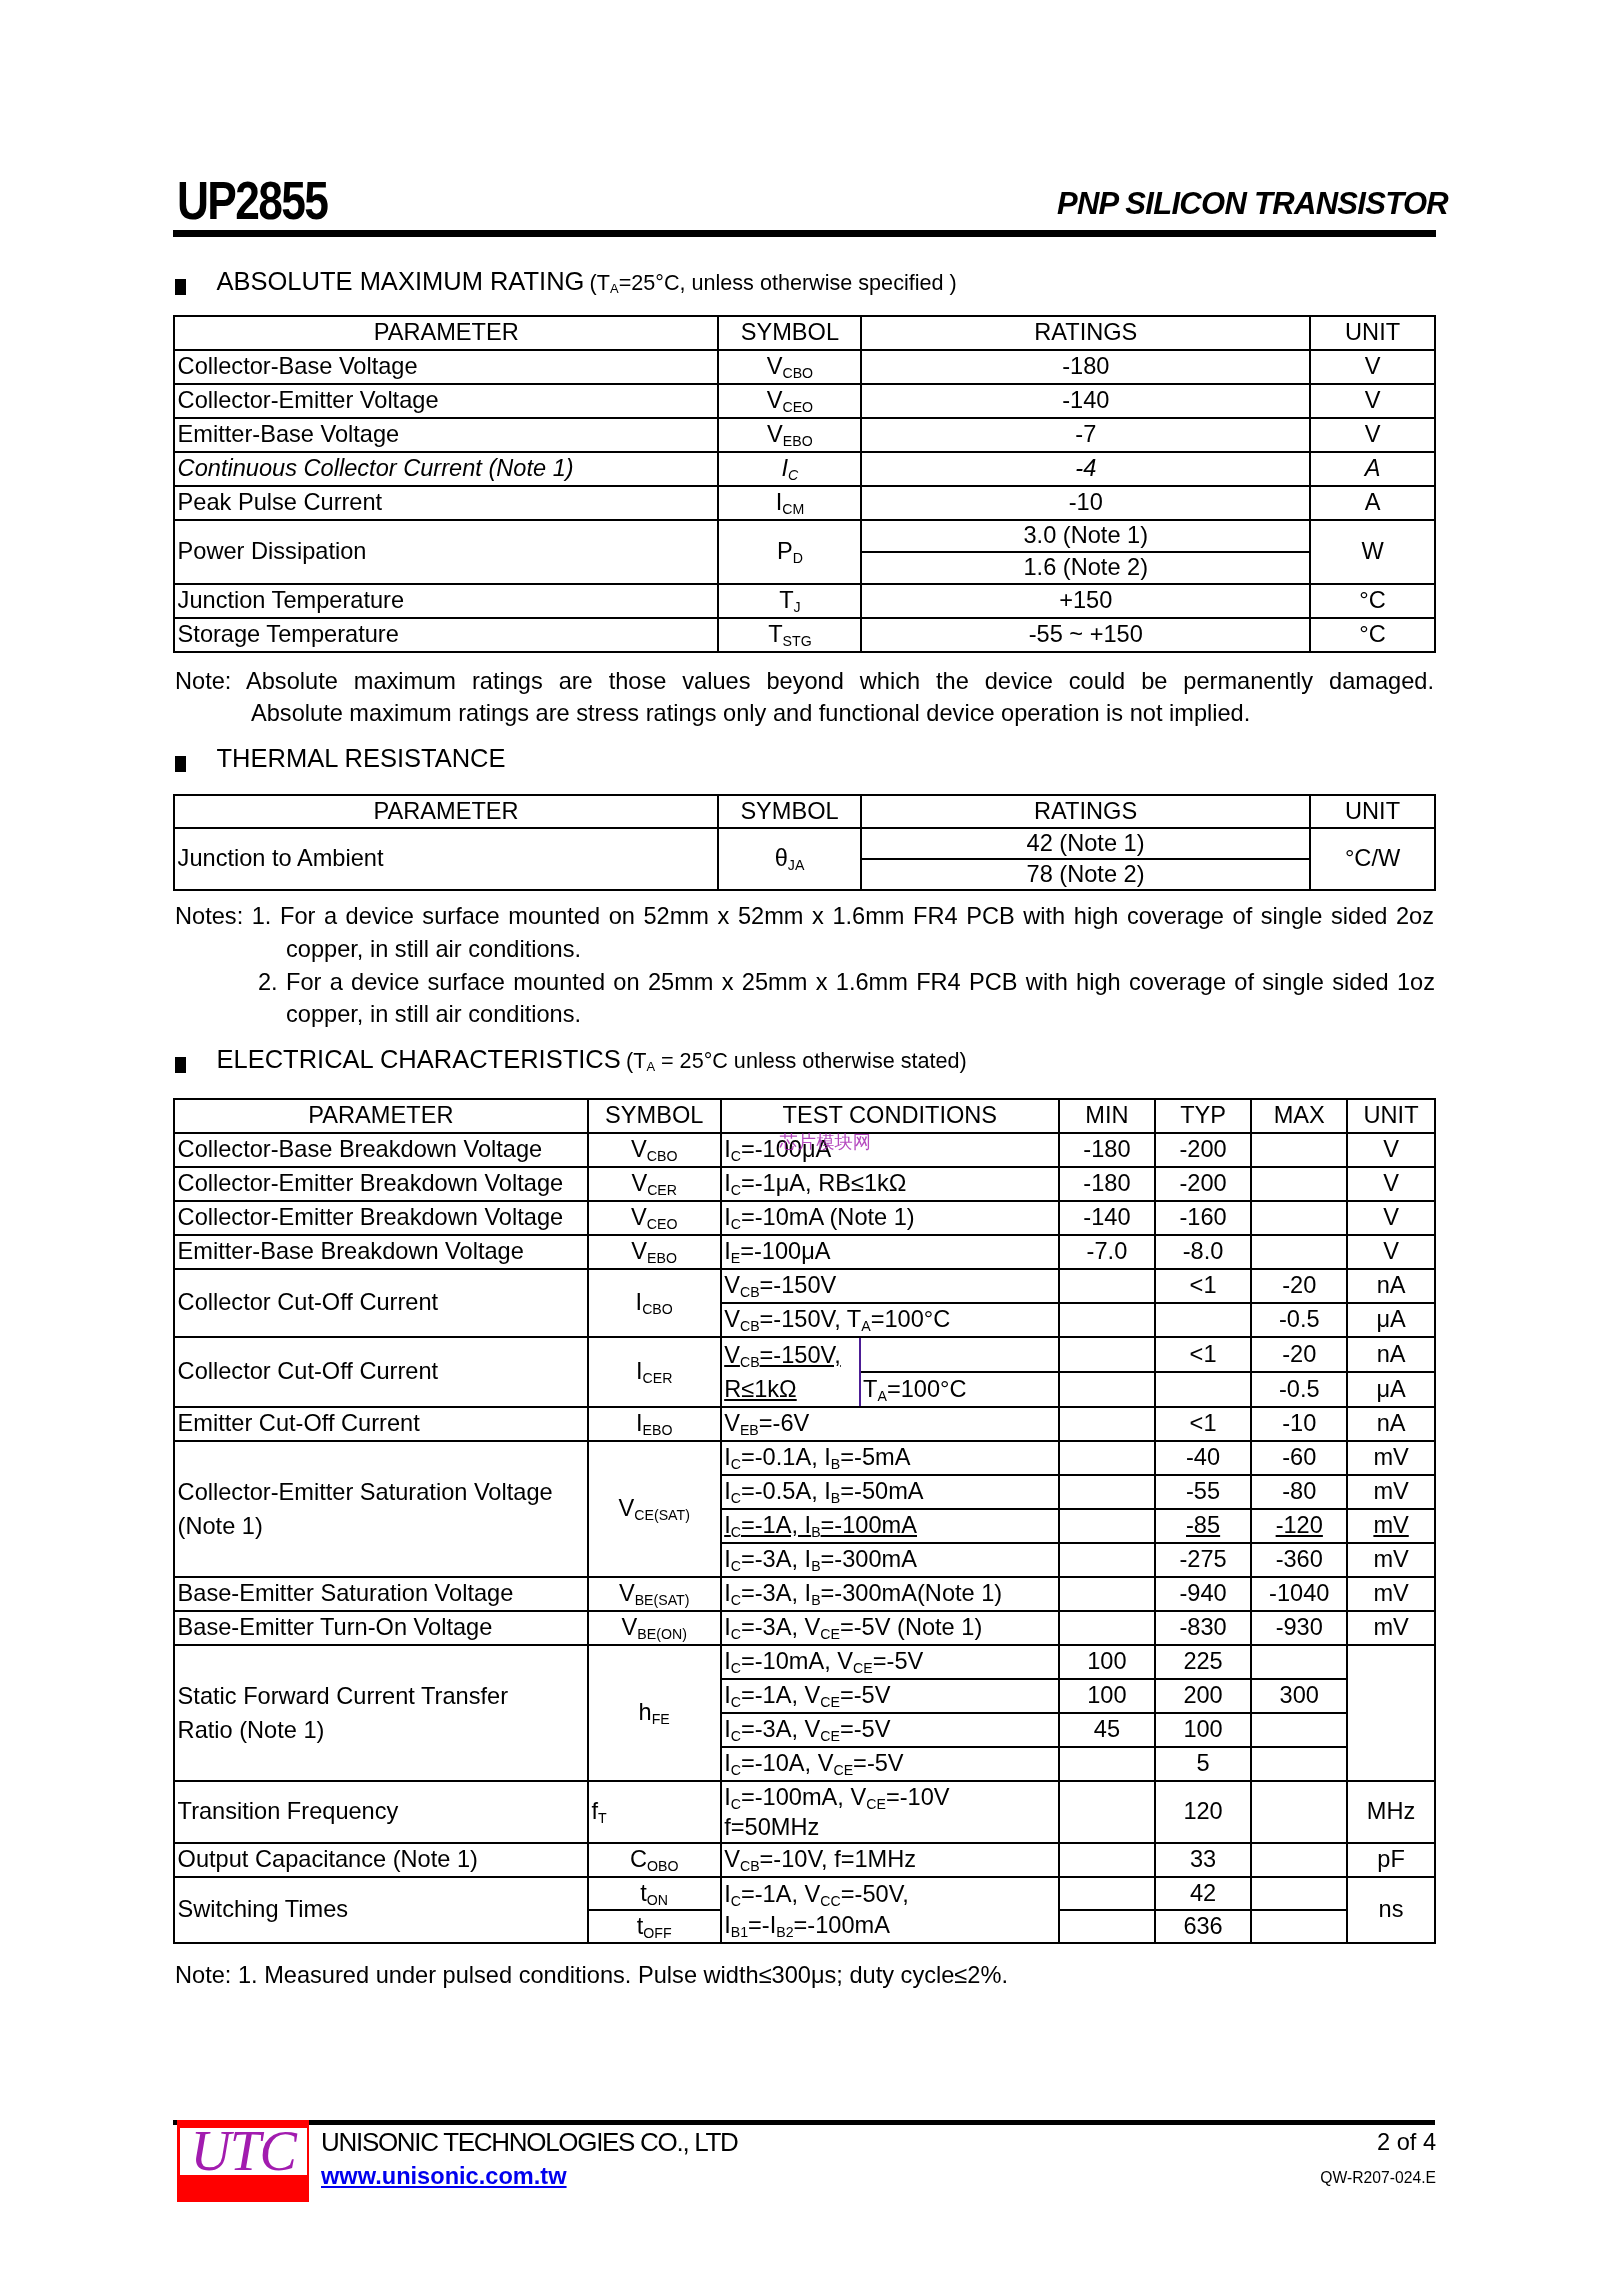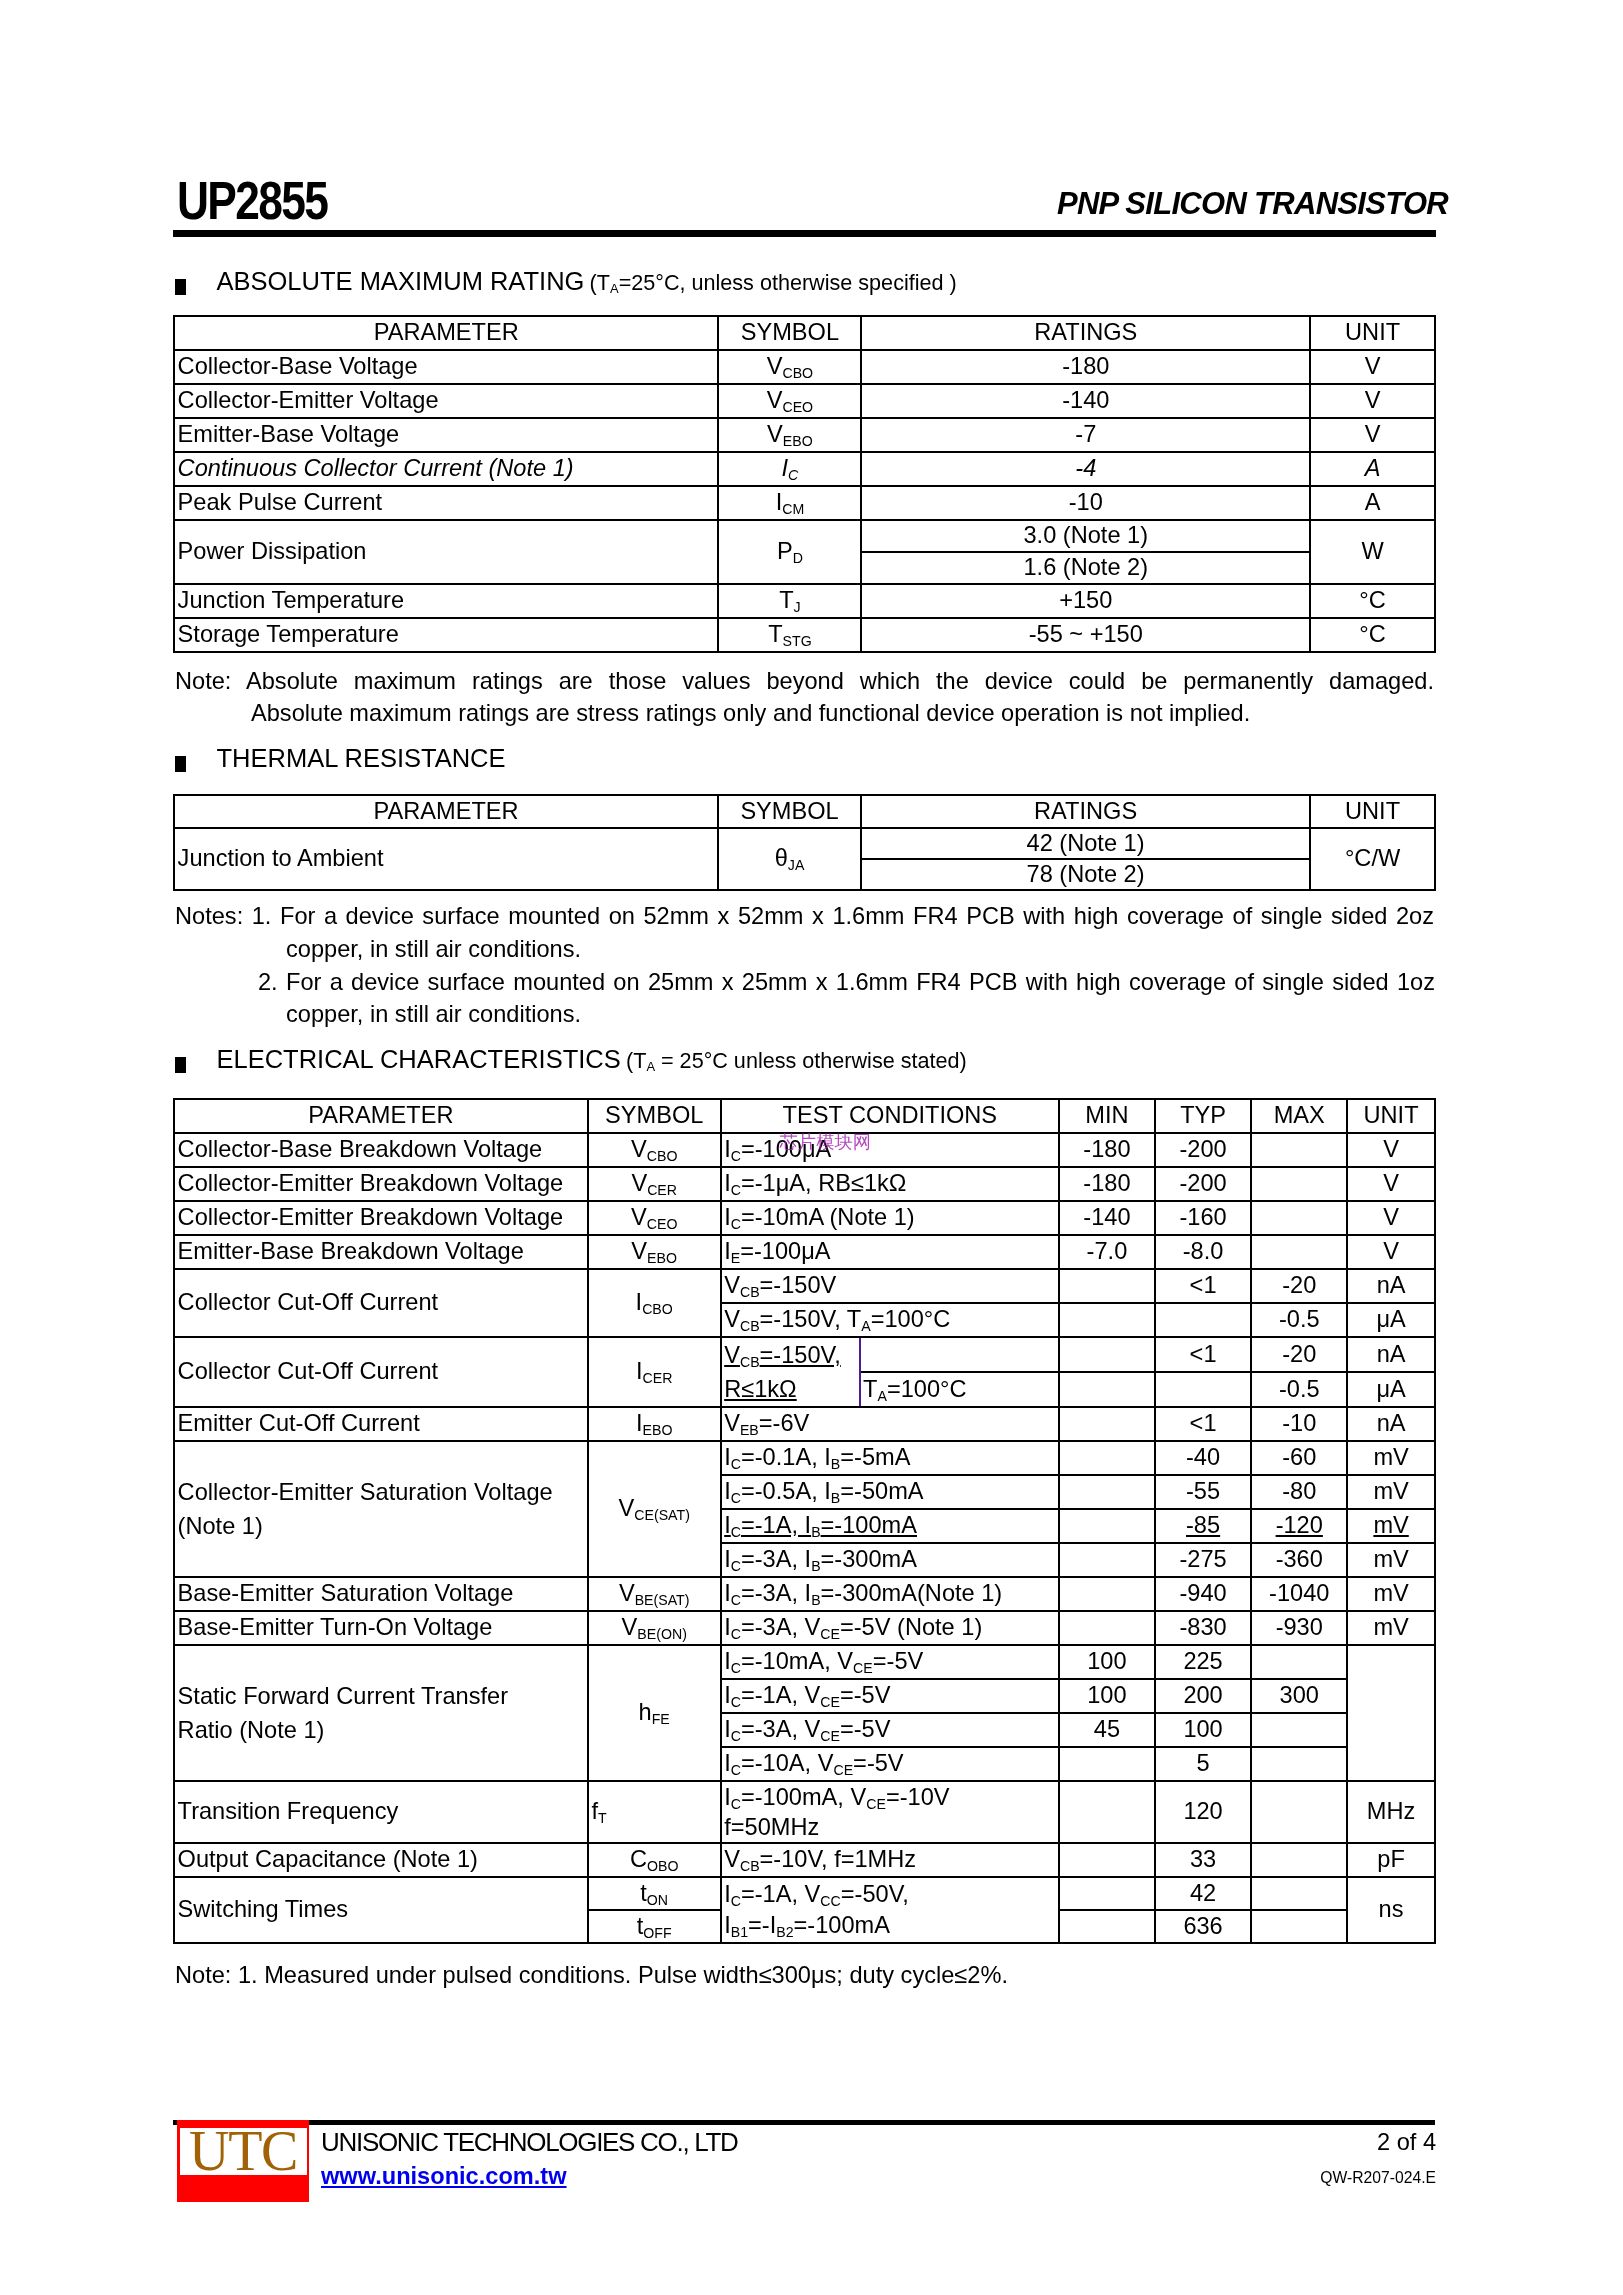--- a/index.html
+++ b/index.html
@@ -16,21 +16,21 @@
   td,th{border:2px solid #000;padding:0 2.6px;font-weight:normal;white-space:nowrap;line-height:1;}
   th{text-align:center;}
   td.c{text-align:center;}
   td.l{text-align:left;}
   .note{font-size:23.6px;line-height:33px;}
   .just{text-align:justify;text-align-last:justify;}
   #footer-rule{left:307px;top:2120px;width:1128px;height:4.6px;background:#000;}
   #footer-rule-left{left:173px;top:2120px;width:3.9px;height:4.6px;background:#000;}
   #logo{left:177px;top:2120px;width:132px;height:82px;background:#ff0000;}
   #logo-inner{position:absolute;left:2.6px;top:7.9px;width:127px;height:47px;background:#fff;display:flex;align-items:center;justify-content:center;}
-  #logo-text{font-family:"Liberation Serif",serif;font-size:56px;color:#a16207;letter-spacing:-1.3px;line-height:1;}
+  #logo-text{font-family:"Liberation Serif",serif;font-style:italic;font-size:56px;color:#a21caf;letter-spacing:-1.3px;line-height:1;}
   #company{left:321px;top:2127px;font-size:26px;letter-spacing:-1.3px;}
   #website{left:321px;top:2163px;font-size:23.6px;font-weight:bold;color:#0000ee;text-decoration:underline;}
   #page-num{right:187px;top:2129px;font-size:23.6px;}
   #doc-code{right:187px;top:2169px;font-size:15.7px;}
   .wm{color:#a21caf;font-size:18.3px;position:absolute;opacity:0.8;}
 </style>
 </head>
 <body>
 
 <div id="doc-title" class="abs">UP2855</div>

